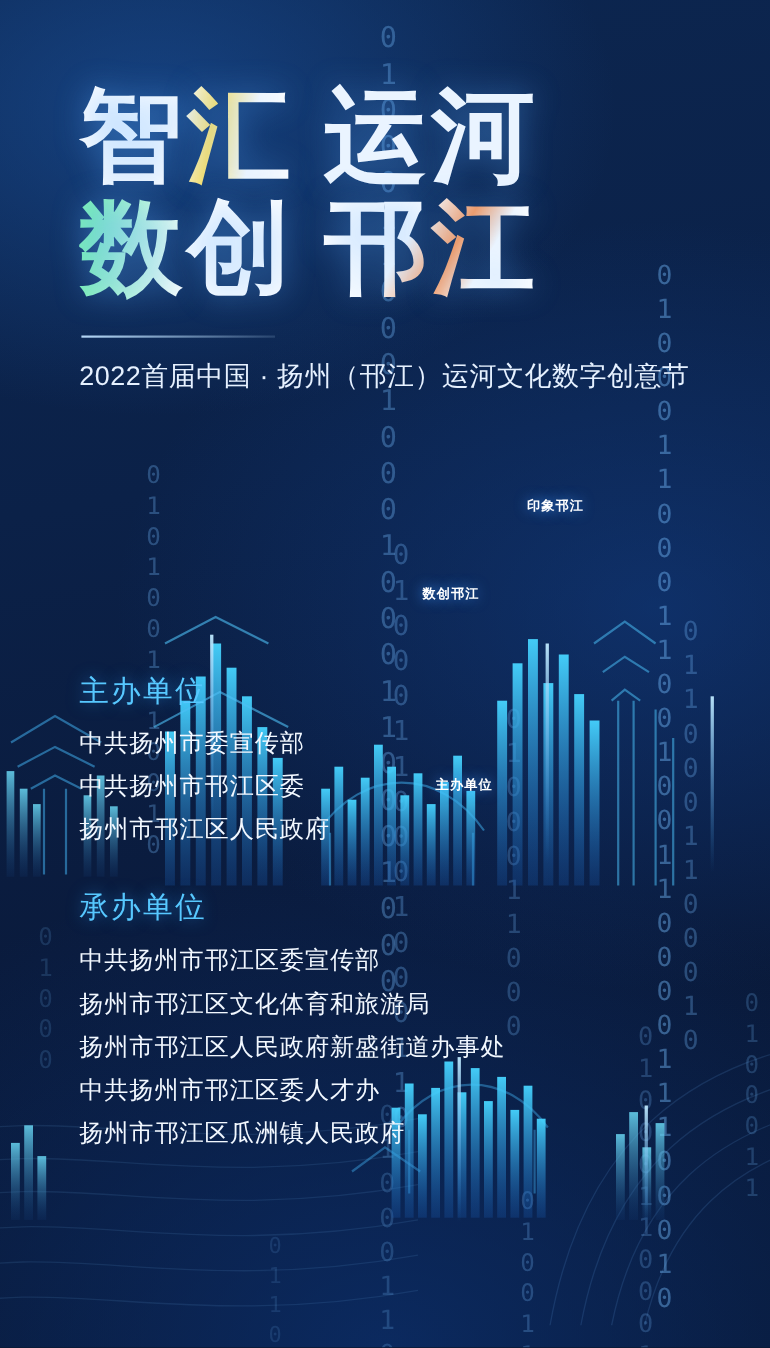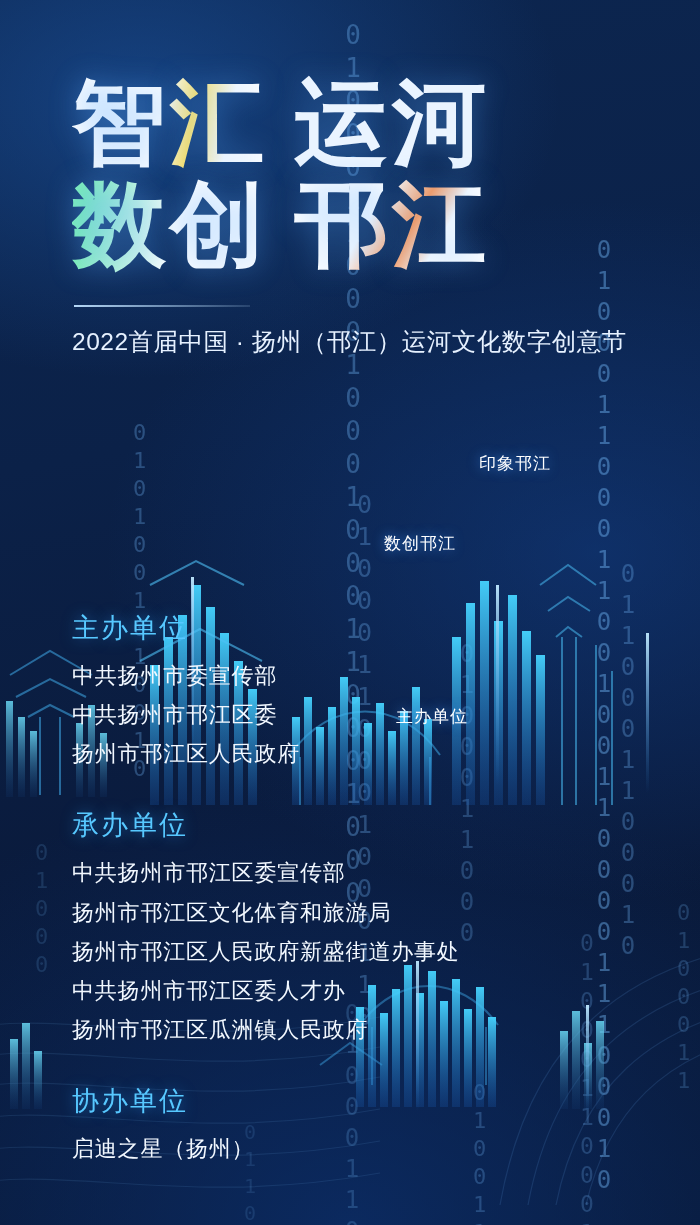--- a/index.html
+++ b/index.html
@@ -90,22 +90,22 @@
   .subtitle {
     font-size: 24.5px;
     letter-spacing: .5px;
     color: #e6f1ff;
     white-space: nowrap;
   }
 
   
   .sky-label {
     position: absolute;
-    font-size: 17px;
-    font-weight: 400;
+    font-size: 12px;
+    font-weight: 700;
     color: #ffffff;
     letter-spacing: 1px;
     text-shadow: 0 0 12px rgba(60,150,255,.8);
     padding-left: 16px;
   }
 
   
   .orgs { position: absolute; left: 72px; top: 610px; width: 520px; }
   .org-block { margin-bottom: 34px; }
   .org-title {
@@ -305,19 +305,15 @@
         <div class="org-item">扬州市邗江区人民政府</div>
       </div>
       <div class="org-block">
         <div class="org-title">承办单位</div>
         <div class="org-item">中共扬州市邗江区委宣传部</div>
         <div class="org-item">扬州市邗江区文化体育和旅游局</div>
         <div class="org-item">扬州市邗江区人民政府新盛街道办事处</div>
         <div class="org-item">中共扬州市邗江区委人才办</div>
         <div class="org-item">扬州市邗江区瓜洲镇人民政府</div>
       </div>
-      <div class="org-block">
-        <div class="org-title">协办单位</div>
-        <div class="org-item">启迪之星（扬州）</div>
-      </div>
     </div>
 
 </div>
 
 </body></html>

